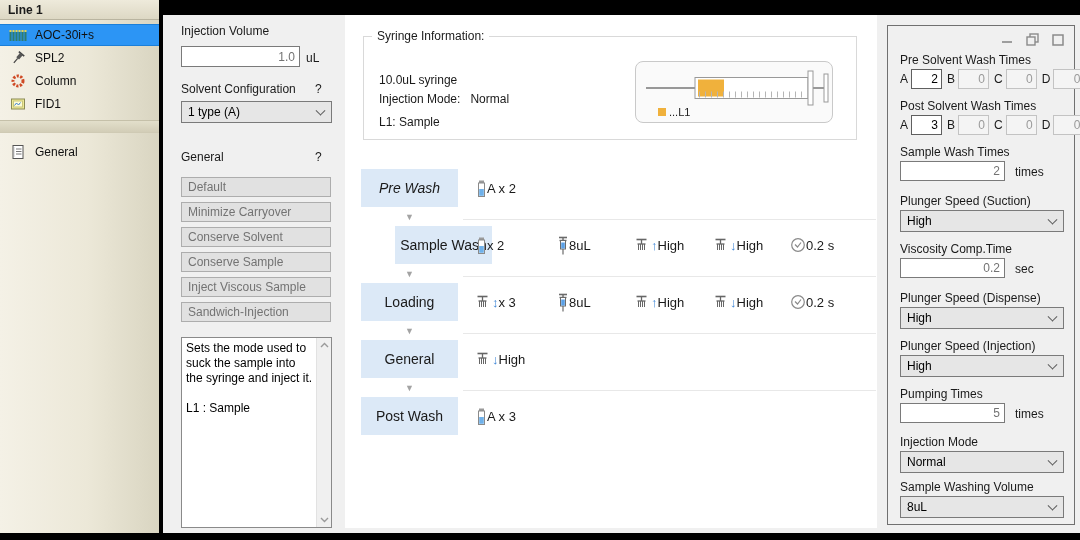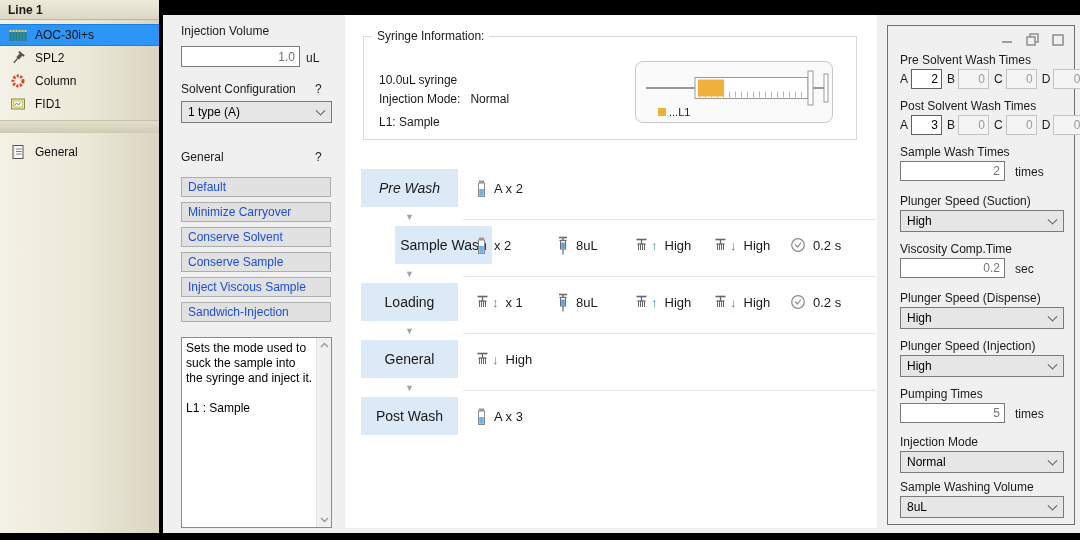--- a/index.html
+++ b/index.html
@@ -23,21 +23,21 @@
 
   
   .lbl { font-size:12px; color:#1a1a1a; }
   .inp { font-family:"Liberation Sans",sans-serif; font-size:12px; color:#737373; text-align:right;
     background:#fff; border:1px solid #7a7a7a; padding:1px 4px 1px 2px; }
   .combo { background:#e6e6e6; border:1px solid #7a7a7a; font-size:12px; color:#000;
     display:flex; align-items:center; padding-left:6px; position:relative; cursor:default; }
   .combo .chev { position:absolute; right:7px; top:45%; width:7px; height:7px;
     border-right:1.5px solid #5a5a5a; border-bottom:1.5px solid #5a5a5a; transform:translateY(-55%) rotate(45deg); }
   .qmark { font-size:12px; color:#1a1a1a; }
-  .preset-btn { width:150px; height:20px; background:#e1e1e1; border:1px solid #adadad; font-size:12px; color:#1d4ed8;
+  .preset-btn { width:150px; height:20px; background:#e1e1e1; border:1px solid #adadad; font-size:12px; color:#737373;
     display:flex; align-items:center; padding-left:6px; cursor:default; }
   #desc-box { left:181px; top:337px; width:151px; height:191px; background:#fff; border:1px solid #8a8a8a; }
   #desc-text { position:absolute; left:4px; top:3px; right:18px; font-size:12px; line-height:15px; color:#000; white-space:pre-line; }
   #desc-scroll { position:absolute; right:0; top:0; width:15px; height:100%; background:#f0f0f0; border-left:1px solid #e2e2e2; }
   #desc-scroll svg { position:absolute; left:3px; }
 
   
   #content { left:345px; top:15px; width:532px; height:513px; background:#fff; }
 
   #gi-box { left:18px; top:21px; width:494px; height:104px; border:1px solid #d9d9d9; }
@@ -47,21 +47,21 @@
   #syr-legend { position:absolute; left:22px; top:44px; font-size:11px; color:#222; display:flex; align-items:center; }
   #syr-legend .sq { width:8px; height:8px; background:#f0b13c; margin-right:3px; }
 
   .step-btn { left:16px; width:97px; height:38px; background:#dce9f7; display:flex; align-items:center; justify-content:center;
     font-size:14px; color:#1a1a1a; cursor:default; }
   .step-arrow { left:16px; width:97px; text-align:center; font-size:9px; color:#a3a3a3; line-height:10px; }
   .sep { left:118px; width:413px; height:1px; background:#e8e8e8; }
 
   .features { left:131px; width:400px; height:38px; display:flex; align-items:center; }
   .feat { display:flex; align-items:center; font-size:13px; color:#1a1a1a; }
-  .feat .ftxt { margin-left:7px; }
+  .feat .ftxt { }
   .features > .feat:nth-child(1){ width:81px; }
   .features > .feat:nth-child(2){ width:78px; }
   .features > .feat:nth-child(3){ width:79px; }
   .features > .feat:nth-child(4){ width:76px; }
   .arrow { font-weight:bold; color:#3d85d6; font-size:13px; margin-left:2px; line-height:1; }
   .arrow.up::after { content:"\2191"; }
   .arrow.down::after { content:"\2193"; }
   .arrow.updown::after { content:"\2195"; }
 
   
@@ -298,21 +298,21 @@
       <svg width="14" height="14" viewBox="0 0 14 14">
           <line x1="1.5" y1="1.5" x2="11.5" y2="1.5" stroke="#666" stroke-width="1.6"></line>
           <line x1="6.5" y1="1.5" x2="6.5" y2="6" stroke="#666" stroke-width="1.3"></line>
           <line x1="2.5" y1="6" x2="10.5" y2="6" stroke="#666" stroke-width="1.3"></line>
           <line x1="3.5" y1="6" x2="3.5" y2="12" stroke="#666"></line>
           <line x1="5.5" y1="6" x2="5.5" y2="12" stroke="#666"></line>
           <line x1="7.5" y1="6" x2="7.5" y2="12" stroke="#666"></line>
           <line x1="9.5" y1="6" x2="9.5" y2="12" stroke="#666"></line>
         </svg>
       <span class="arrow updown"></span>
-      <span class="ftxt">x 1</span>
+      <span class="ftxt">x 3</span>
     </div>
     <div class="feat">
       <svg width="12" height="19" viewBox="0 0 12 19">
           <line x1="2" y1="1.5" x2="10" y2="1.5" stroke="#6a6a6a" stroke-width="1.6"></line>
           <line x1="6" y1="1.5" x2="6" y2="4.5" stroke="#6a6a6a" stroke-width="1.4"></line>
           <line x1="2.5" y1="4.5" x2="9.5" y2="4.5" stroke="#6a6a6a" stroke-width="1.4"></line>
           <rect x="3.5" y="4.5" width="5" height="8.5" fill="#fff" stroke="#6a6a6a"></rect>
           <rect x="4.2" y="6.5" width="3.6" height="6" fill="#5aa0e6"></rect>
           <line x1="6" y1="13" x2="6" y2="18.5" stroke="#6a6a6a" stroke-width="1.2"></line>
         </svg>

